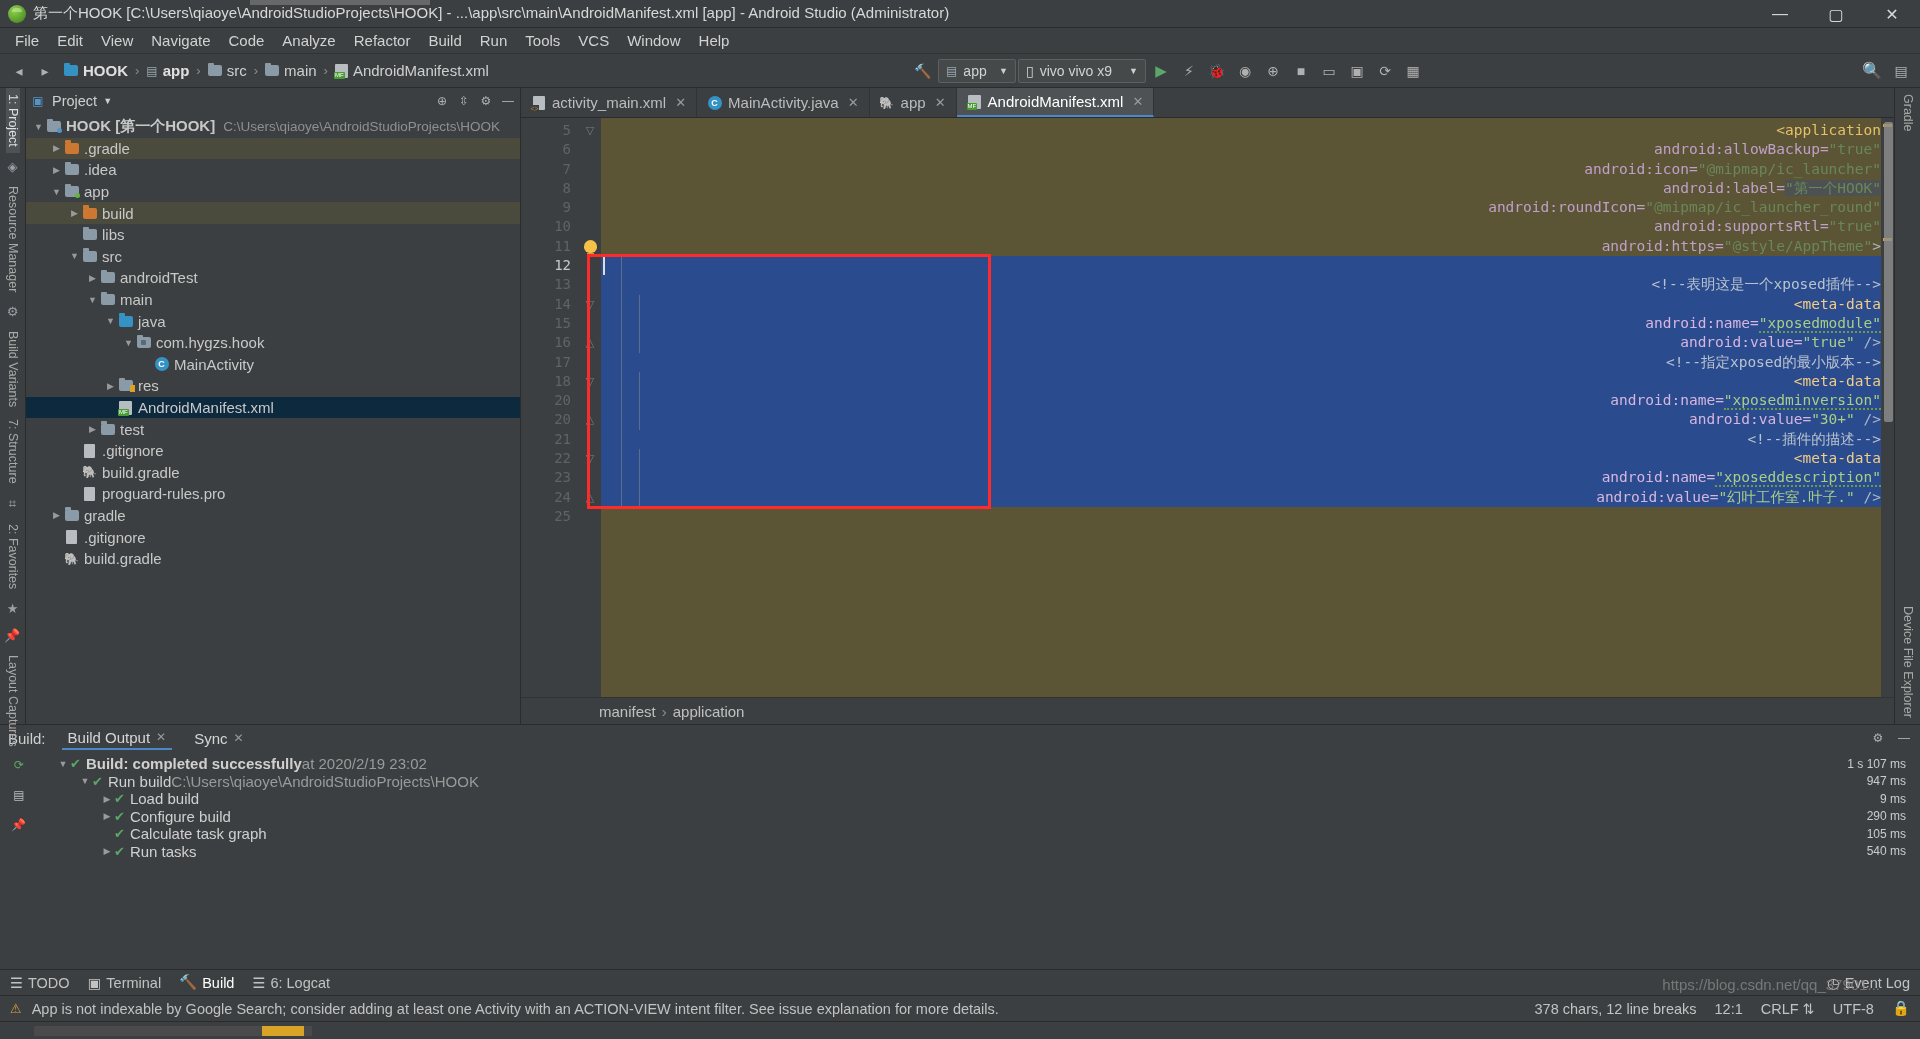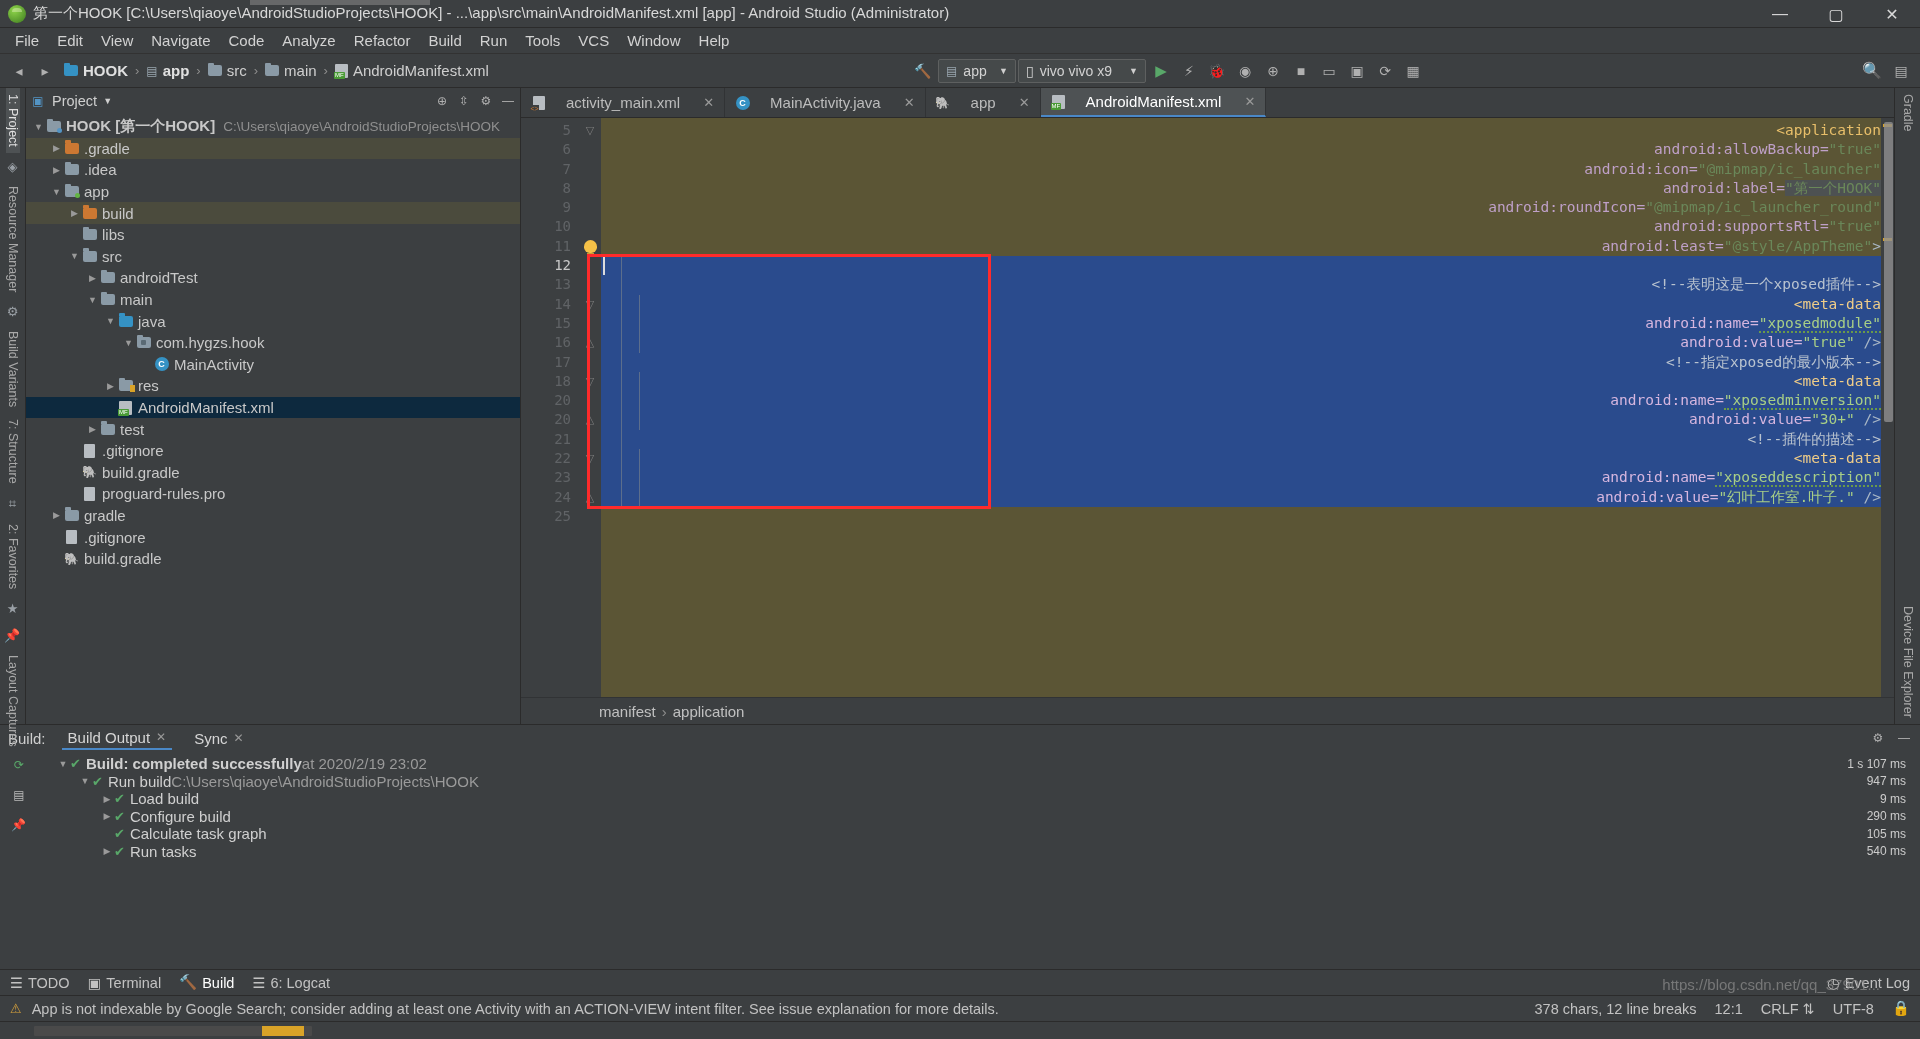--- a/index.html
+++ b/index.html
@@ -92,21 +92,21 @@
   .file-ic{width:11px;height:14px;background:#b8bdc2;border-radius:1px;display:inline-block;}
   .mf-ic{width:13px;height:14px;background:#b8bdc2;border-radius:1px;position:relative;display:inline-block;}
   .mf-ic:after{content:"MF";position:absolute;left:-1px;bottom:-1px;font-size:6px;background:#4a9b36;color:#fff;
     padding:0 1px;border-radius:1px;line-height:7px;}
   .gradle-ic{font-size:12px;color:#9aa7b0;}
 
   
   .editor-col { flex:1; display:flex; flex-direction:column; min-width:0; min-height:0;}
   .tabs { height:30px; background:#3c3f41; display:flex; align-items:stretch; flex:none;
     border-bottom:1px solid #2b2b2b;}
-  .tab { display:flex; align-items:center; gap:20px; padding:0 10px; font-size:15px; color:#bcbcbc;
+  .tab { display:flex; align-items:center; gap:6px; padding:0 10px; font-size:15px; color:#bcbcbc;
     border-right:1px solid #313335; }
   .tab.active { background:#4e5254; color:#ffffff; border-bottom:2px solid #4a88c7;}
   .tab .x { color:#9a9a9a; font-size:13px; margin-left:3px;}
   .tab-ic { width:15px;height:15px;display:inline-flex;align-items:center;justify-content:center;font-size:10px;}
   .xml-ic{width:12px;height:14px;background:#b8bdc2;border-radius:1px;position:relative;}
   .xml-ic:after{content:"<>";position:absolute;left:-2px;bottom:-2px;font-size:7px;color:#cc7832;background:#3c3f41;}
 
   .editor-wrap { flex:1; display:flex; position:relative; min-height:0; background:#5b5535;}
   .gutter-left { width:12px; background:#3c3f41; flex:none;}
   .linenos { width:46px; background:#3c3f41; flex:none; text-align:right; padding-right:8px;
@@ -550,21 +550,21 @@
             <div class="fold-mark">△</div>
             <div class="fold-mark"></div>
           </div>
         <div class="code" id="code">
             <div class="ln"><span class="k-tag">&lt;application</span></div>
             <div class="ln"><span class="k-attr">    android:allowBackup=</span><span class="k-val">"true"</span></div>
             <div class="ln"><span class="k-attr">    android:icon=</span><span class="k-val">"@mipmap/ic_launcher"</span></div>
             <div class="ln"><span class="k-attr">    android:label=</span><span class="k-val hl-label">"第一个HOOK"</span></div>
             <div class="ln"><span class="k-attr">    android:roundIcon=</span><span class="k-val">"@mipmap/ic_launcher_round"</span></div>
             <div class="ln"><span class="k-attr">    android:supportsRtl=</span><span class="k-val">"true"</span></div>
-            <div class="ln"><span class="k-attr">    android:least=</span><span class="k-val">"@style/AppTheme"</span><span class="k-punct">&gt;</span></div>
+            <div class="ln"><span class="k-attr">    android:https=</span><span class="k-val">"@style/AppTheme"</span><span class="k-punct">&gt;</span></div>
             <div class="ln sel-row" style="background: rgb(42, 75, 141); margin-right: -2000px; padding-right: 2000px;"><span class="caret-line" style="left:2px"></span></div>
             <div class="ln sel-row" style="background: rgb(42, 75, 141); margin-right: -2000px; padding-right: 2000px;"><span class="k-cmt">    &lt;!--表明这是一个xposed插件--&gt;</span></div>
             <div class="ln sel-row" style="background: rgb(42, 75, 141); margin-right: -2000px; padding-right: 2000px;"><span class="k-tag">    &lt;meta-data</span></div>
             <div class="ln sel-row" style="background: rgb(42, 75, 141); margin-right: -2000px; padding-right: 2000px;"><span class="k-attr">        android:name=</span><span class="k-val squig">"xposedmodule"</span></div>
             <div class="ln sel-row" style="background: rgb(42, 75, 141); margin-right: -2000px; padding-right: 2000px;"><span class="k-attr">        android:value=</span><span class="k-val">"true"</span><span class="k-punct"> /&gt;</span></div>
             <div class="ln sel-row" style="background: rgb(42, 75, 141); margin-right: -2000px; padding-right: 2000px;"><span class="k-cmt">    &lt;!--指定xposed的最小版本--&gt;</span></div>
             <div class="ln sel-row" style="background: rgb(42, 75, 141); margin-right: -2000px; padding-right: 2000px;"><span class="k-tag">    &lt;meta-data</span></div>
             <div class="ln sel-row" style="background: rgb(42, 75, 141); margin-right: -2000px; padding-right: 2000px;"><span class="k-attr">        android:name=</span><span class="k-val squig">"xposedminversion"</span></div>
             <div class="ln sel-row" style="background: rgb(42, 75, 141); margin-right: -2000px; padding-right: 2000px;"><span class="k-attr">        android:value=</span><span class="k-val">"30+"</span><span class="k-punct"> /&gt;</span></div>
             <div class="ln sel-row" style="background: rgb(42, 75, 141); margin-right: -2000px; padding-right: 2000px;"><span class="k-cmt">    &lt;!--插件的描述--&gt;</span></div>

